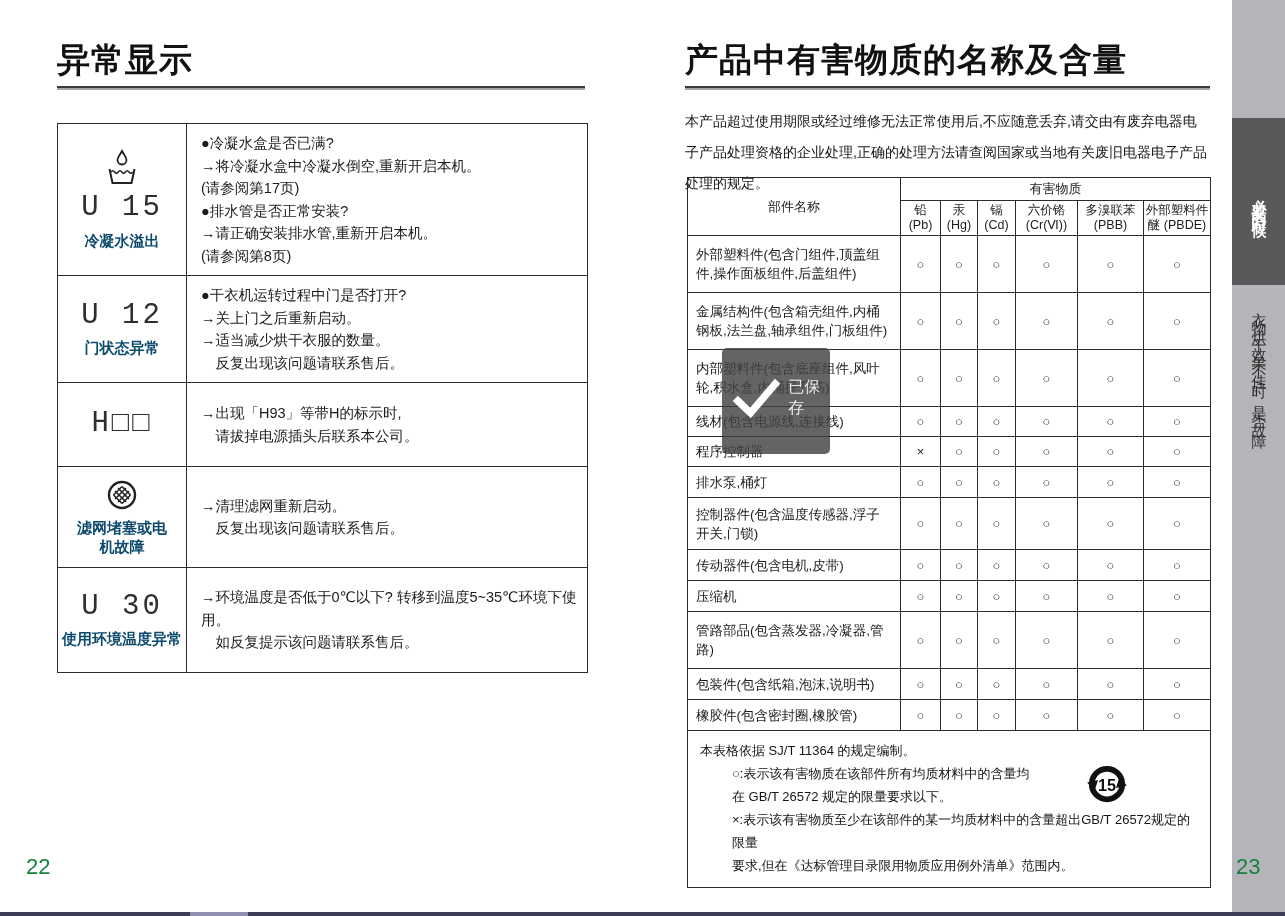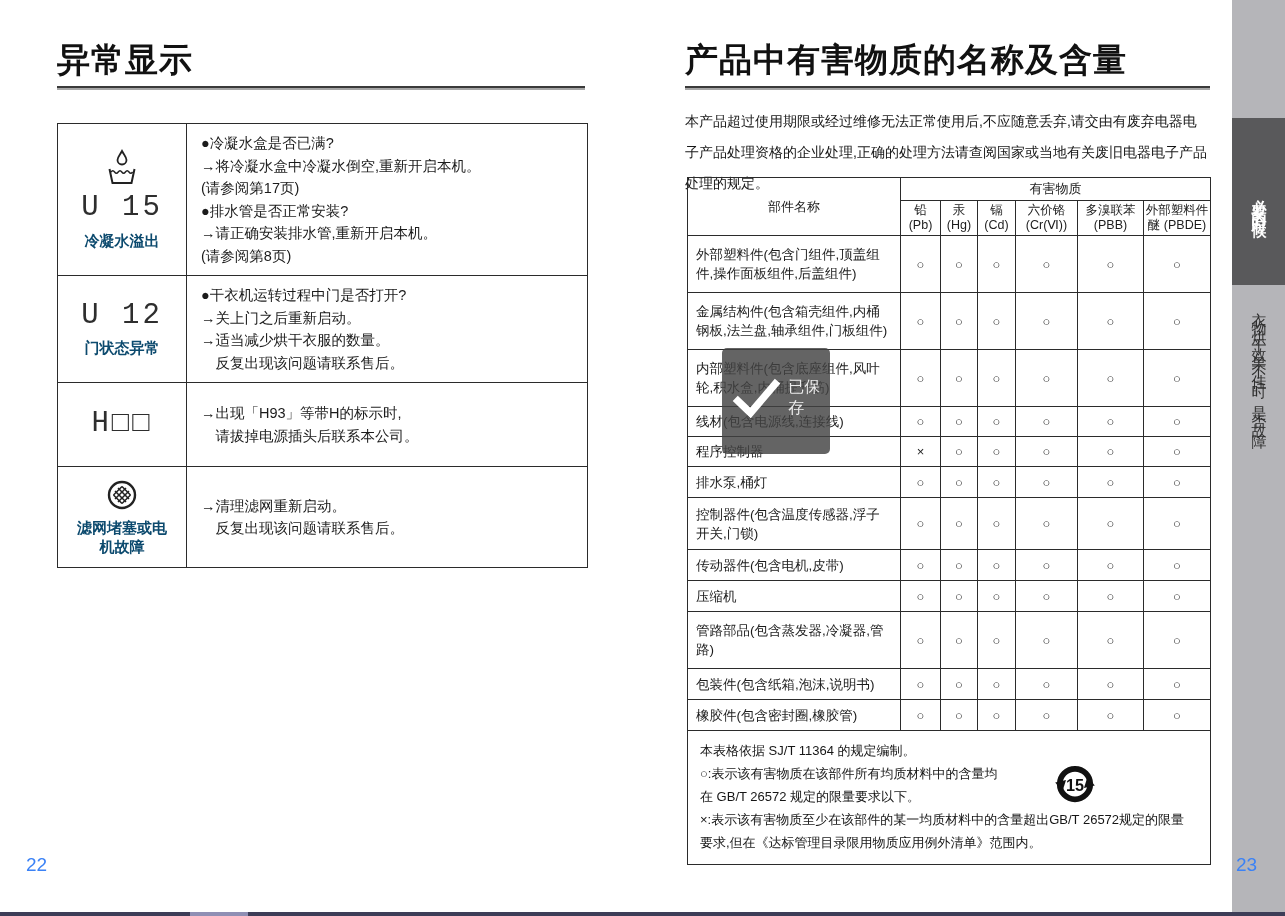--- a/index.html
+++ b/index.html
@@ -1,20 +1,20 @@
 <!DOCTYPE html>
 <html><head>
 <meta charset="utf-8">
 <style>
   html,body{margin:0;padding:0;}
   body{
     position:relative;width:1285px;height:916px;background:#ffffff;overflow:hidden;
     font-family:"Liberation Sans","DejaVu Sans",sans-serif;color:#1c1c1c;
   }
-  .pre{white-space:pre-line;}
+  .pre{white-space:pre-line;margin-left:32px;}
   
   .page-title{position:absolute;font-size:33px;font-weight:bold;letter-spacing:1px;color:#111;}
   .title-rule{position:absolute;height:4px;background:linear-gradient(to bottom,#3a3a3a 0 52%,#a6a6a6 52% 100%);}
   
   table{border-collapse:collapse;table-layout:fixed;}
   .err-table{position:absolute;left:57px;top:123px;width:528px;}
   .err-table td{border:1.5px solid #2b2b2b;vertical-align:middle;padding:0;}
   .err-table .cellL{width:128px;text-align:center;}
   .err-table .cellR{width:400px;}
   .desc{font-size:14.5px;line-height:22.5px;white-space:pre-line;padding:8px 6px 8px 14px;color:#1b1b1b;}
@@ -34,21 +34,21 @@
   .note-flex{display:flex;align-items:center;}
   .note-flex .pre{width:352px;}
   
   .sidebar{position:absolute;left:1232px;top:0;width:53px;height:916px;background:#b5b5b9;}
   .side-tab-dark{position:absolute;left:0;top:118px;width:53px;height:167px;background:#59595b;
     display:flex;align-items:center;justify-content:center;}
   .v-text{writing-mode:vertical-rl;}
   .tab1-label{color:#ffffff;font-weight:bold;font-size:15px;letter-spacing:6px;}
   .tab2-label{position:absolute;left:0;top:300px;width:53px;text-align:center;color:#2e2e2e;
     font-size:15px;letter-spacing:9px;display:flex;justify-content:center;}
-  .page-num{position:absolute;font-size:19px;color:#3b82f6;}
+  .page-num{position:absolute;font-size:22px;color:#15803d;}
   
   .toast{position:absolute;left:722px;top:348px;width:108px;height:106px;background:rgba(66,66,66,0.82);
     border-radius:5px;z-index:10;display:flex;flex-direction:row;align-items:center;justify-content:flex-end;
     padding-bottom:9px;box-sizing:border-box;}
   .toast-label{color:#ececec;font-size:16px;margin-top:2px;}
   
   .scroll-track{position:absolute;left:0;top:912px;width:1285px;height:4px;background:#3d3d57;}
   .scroll-thumb{position:absolute;left:190px;top:0;width:58px;height:4px;background:#8f8fb4;}
 </style>
 </head>
@@ -111,20 +111,30 @@
             <path d="M23 12 L12 23 M20 9 L9 20 M16 7.5 L7.5 16 M24.5 16 L16 24.5"></path>
           </g>
         </svg>
       </div>
       <div class="disp-label">滤网堵塞或电
 机故障</div>
     </td>
     <td class="cellR">
           <div class="desc">→清理滤网重新启动。
 　反复出现该问题请联系售后。</div>
+        </td>
+  </tr>
+  <tr style="height:105px;">
+    <td class="cellL">
+      <div class="disp">U 30</div>
+      <div class="disp-label">使用环境温度异常</div>
+    </td>
+    <td class="cellR">
+          <div class="desc">→环境温度是否低于0℃以下? 转移到温度5~35℃环境下使用。
+　如反复提示该问题请联系售后。</div>
         </td>
   </tr>
 </tbody>
   </table>
 
 <div class="page-num" style="left:26px;top:854px;">22</div>
 
 <div class="page-title" style="left:685px;top:38px;">产品中有害物质的名称及含量</div>
 <div class="title-rule" style="left:685px;top:86px;width:525px;"></div>
 <div class="intro">本产品超过使用期限或经过维修无法正常使用后,不应随意丢弃,请交由有废弃电器电

